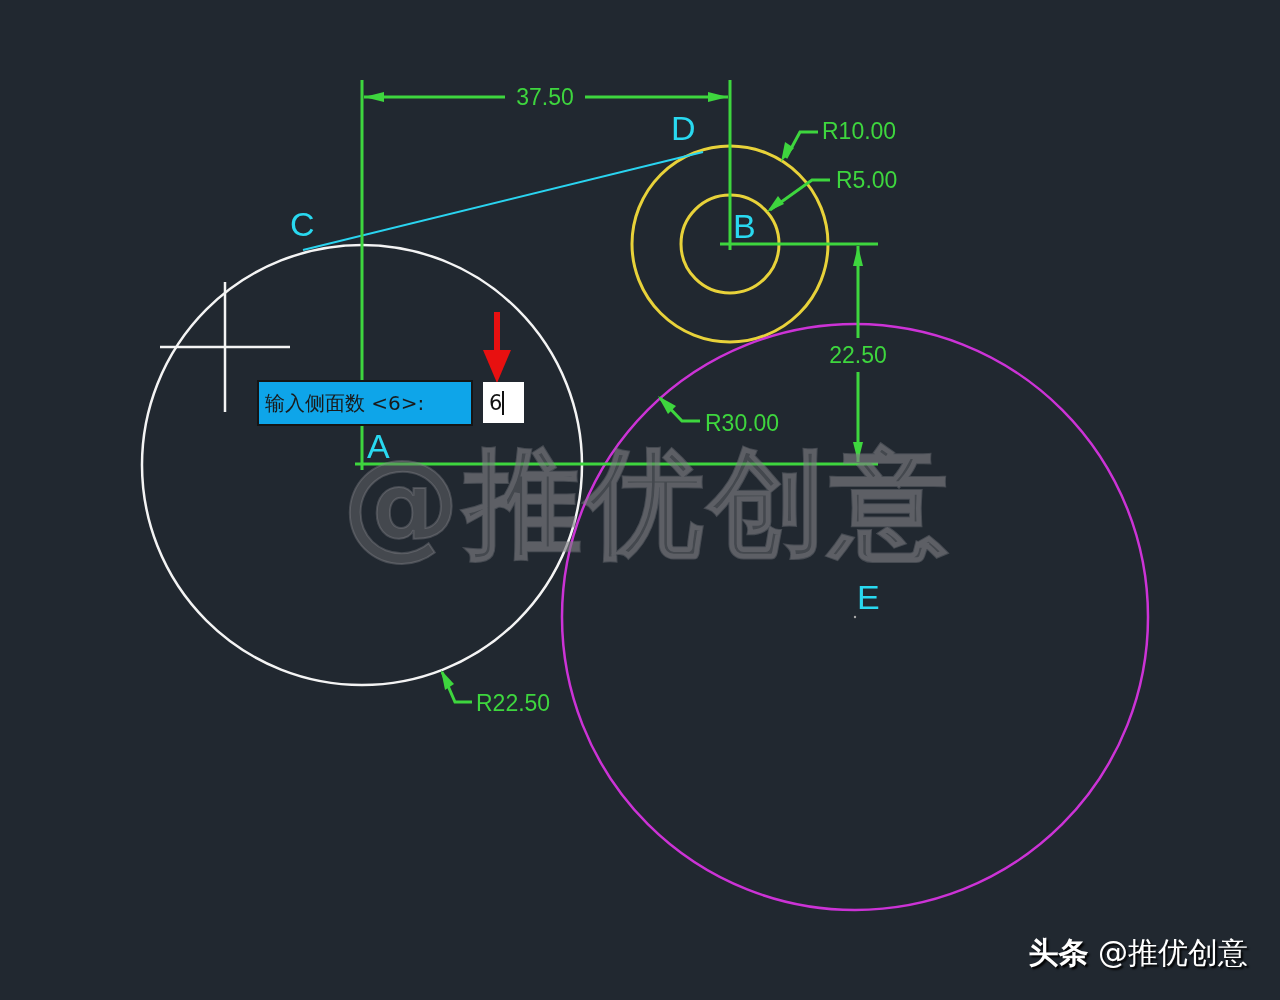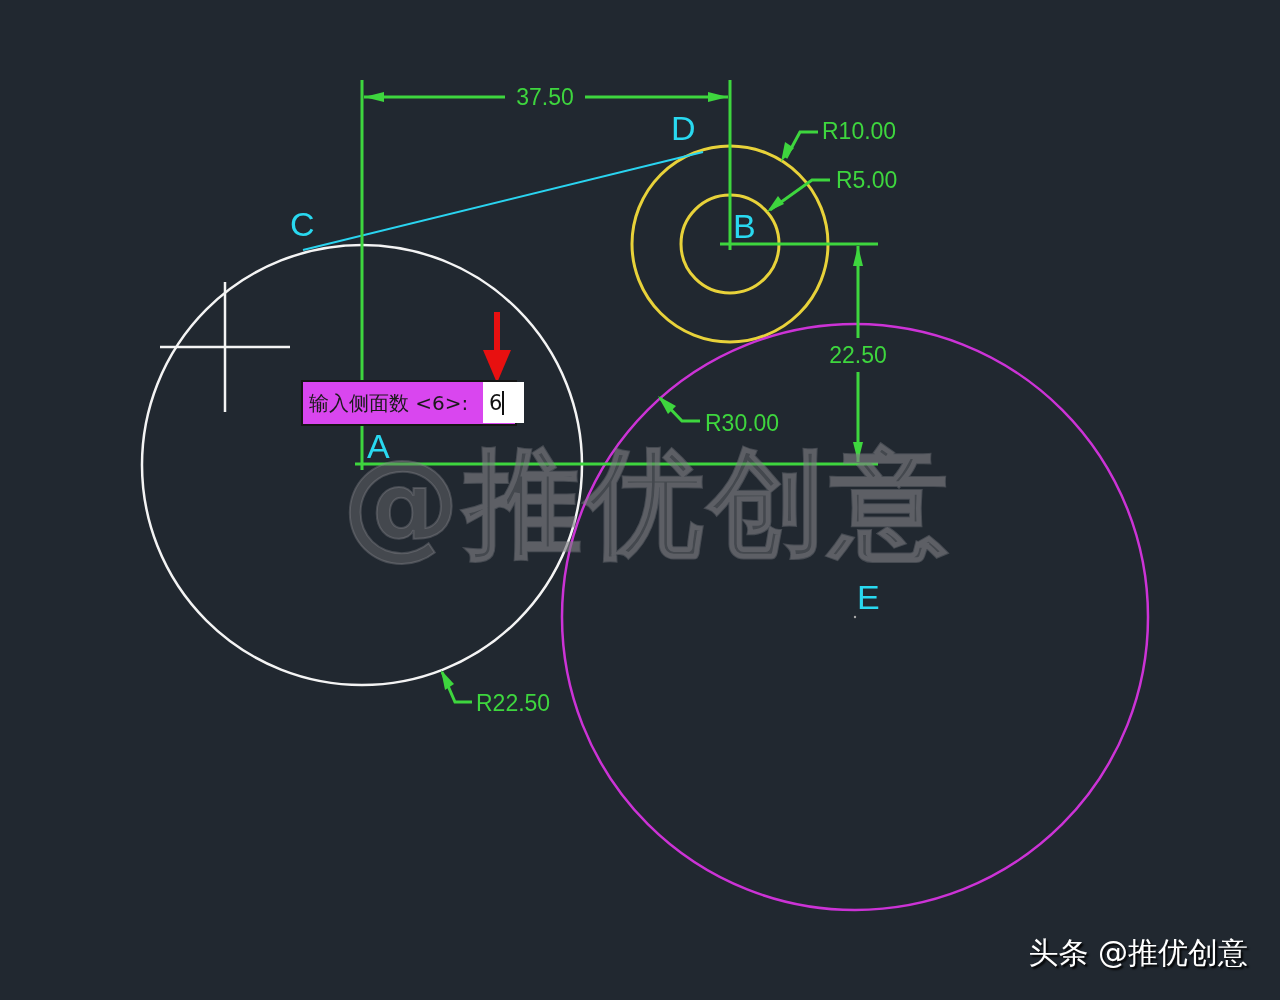--- a/index.html
+++ b/index.html
@@ -6,30 +6,30 @@
   body { width:1280px; height:1000px; background:#212830; overflow:hidden; position:relative;
          font-family:"Liberation Sans", "DejaVu Sans", sans-serif; }
   #canvas { position:absolute; left:0; top:0; width:1280px; height:1000px; }
   svg text { font-family:"Liberation Sans", "DejaVu Sans", sans-serif; }
   .dim-text { fill:#3ed63e; font-size:23px; }
   .pt-label { fill:#29d9f0; font-size:34px; }
   .watermark { position:absolute; left:342px; top:425px; font-size:118px; font-weight:bold;
                color:rgba(110,110,115,0.45); letter-spacing:4px; white-space:nowrap;
                font-family:"DejaVu Sans", sans-serif;
                -webkit-text-stroke:2px rgba(140,140,145,0.35); pointer-events:none; }
-  .prompt { position:absolute; left:257px; top:380px; width:216px; height:46px; background:#d946ef;
+  .prompt { position:absolute; left:257px; top:380px; width:216px; height:46px; background:#0ea5e9;
             border:2px solid #151515; box-sizing:border-box; display:flex; align-items:center;
-            padding-left:6px; font-size:20px; color:#1a1a1a; font-family:"DejaVu Sans", sans-serif;margin-left:44px; }
+            padding-left:6px; font-size:20px; color:#1a1a1a; font-family:"DejaVu Sans", sans-serif; }
   .input-box { position:absolute; left:483px; top:382px; width:41px; height:41px; background:#ffffff;
                box-sizing:border-box; display:flex; align-items:center; padding-left:6px;
                font-size:21px; color:#111; font-family:"DejaVu Sans", sans-serif; }
   .caret { display:inline-block; width:2px; height:24px; background:#111; margin-left:0px; }
   .footer-brand { position:absolute; right:32px; top:933px; font-size:30px; color:#ffffff;
                   font-family:"DejaVu Sans", sans-serif; text-shadow:2px 2px 2px #000; white-space:nowrap; }
-  .footer-brand b { font-weight:normal;margin-top:14px; }
+  .footer-brand b { font-weight:bold;margin-top:14px; }
 </style>
 </head>
 <body>
 
 <svg id="canvas" viewBox="0 0 1280 1000" xmlns="http://www.w3.org/2000/svg">
 
   <circle cx="362" cy="465" r="220" fill="none" stroke="#f4f4f4" stroke-width="2.5"></circle>
   <circle cx="730" cy="244" r="98" fill="none" stroke="#e8d23a" stroke-width="3"></circle>
   <circle cx="730" cy="244" r="49" fill="none" stroke="#e8d23a" stroke-width="3"></circle>
   <circle cx="855" cy="617" r="293" fill="none" stroke="#cc33d6" stroke-width="2.5"></circle>

